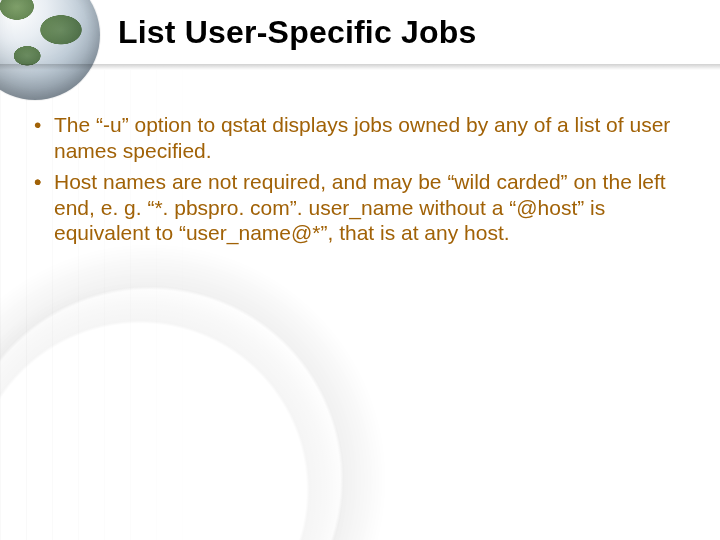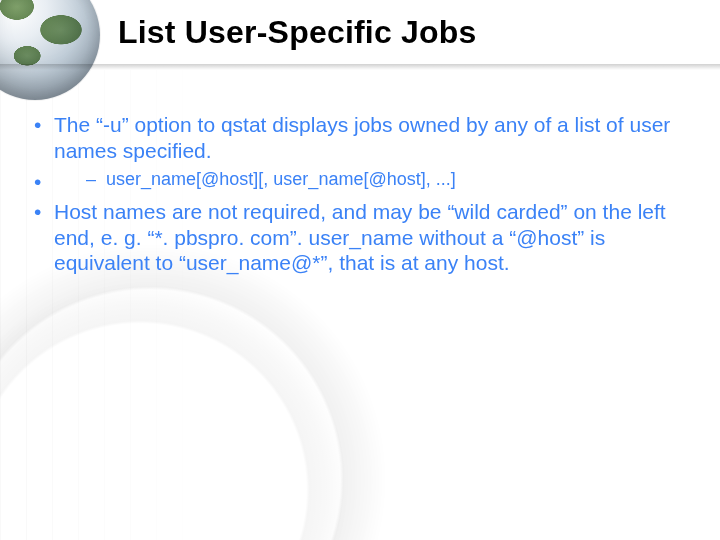--- a/index.html
+++ b/index.html
@@ -22,21 +22,21 @@
   .vbars{position:absolute;left:0;top:70px;width:230px;height:470px;pointer-events:none;
     background:repeating-linear-gradient(to right,rgba(0,0,0,.05) 0 1px,transparent 1px 26px);
     -webkit-mask-image:linear-gradient(to right,#000,transparent);mask-image:linear-gradient(to right,#000,transparent);
     opacity:.5}
   .swoosh{position:absolute;left:-90px;bottom:-180px;width:480px;height:480px;border-radius:50%;
     background:radial-gradient(circle at 50% 50%,rgba(255,255,255,0) 56%,rgba(0,0,0,.10) 57%,rgba(0,0,0,.06) 63%,rgba(255,255,255,0) 70%);
     filter:blur(.3px);opacity:.55}
   .swoosh2{position:absolute;left:-70px;bottom:-160px;width:420px;height:420px;border-radius:50%;
     background:radial-gradient(circle at 50% 50%,rgba(255,255,255,0) 56%,rgba(0,0,0,.08) 57%,rgba(0,0,0,.05) 63%,rgba(255,255,255,0) 70%);
     opacity:.5}
-  .body{position:absolute;left:28px;right:28px;top:112px;color:#3b82f6;font-size:21px;line-height:1.22}
+  .body{position:absolute;left:28px;right:28px;top:112px;color:#a16207;font-size:21px;line-height:1.22}
   ul.b1{list-style:none;margin:0;padding:0}
   ul.b1>li{position:relative;padding-left:26px;margin:0 0 6px 0}
   ul.b1>li::before{content:"•";position:absolute;left:6px;top:0;font-size:21px}
   ul.b2{list-style:none;margin:4px 0 8px 0;padding:0}
   ul.b2>li{position:relative;padding-left:52px;font-size:18px;margin:0 0 6px 0}
   ul.b2>li::before{content:"–";position:absolute;left:32px;top:0}
 </style>
 </head>
 <body>
 
@@ -45,20 +45,17 @@
   <div class="swoosh"></div>
   <div class="swoosh2"></div>
   <div class="globe"></div>
   <div class="title">List User-Specific Jobs</div>
   <div class="title-underline"></div>
 
   <div class="body">
     <ul class="b1">
       <li>The “-u” option to qstat displays jobs owned by any of a list of user names specified.</li>
       <li>
-        <ul class="b2">
-          <li>user_name[@host][, user_name[@host], ...]</li>
-        </ul>
       </li>
       <li>Host names are not required, and may be “wild carded” on the left end, e. g. “*. pbspro. com”. user_name without a “@host” is equivalent to “user_name@*”, that is at any host.</li>
     </ul>
   </div>
 </div>
 
 </body></html>

